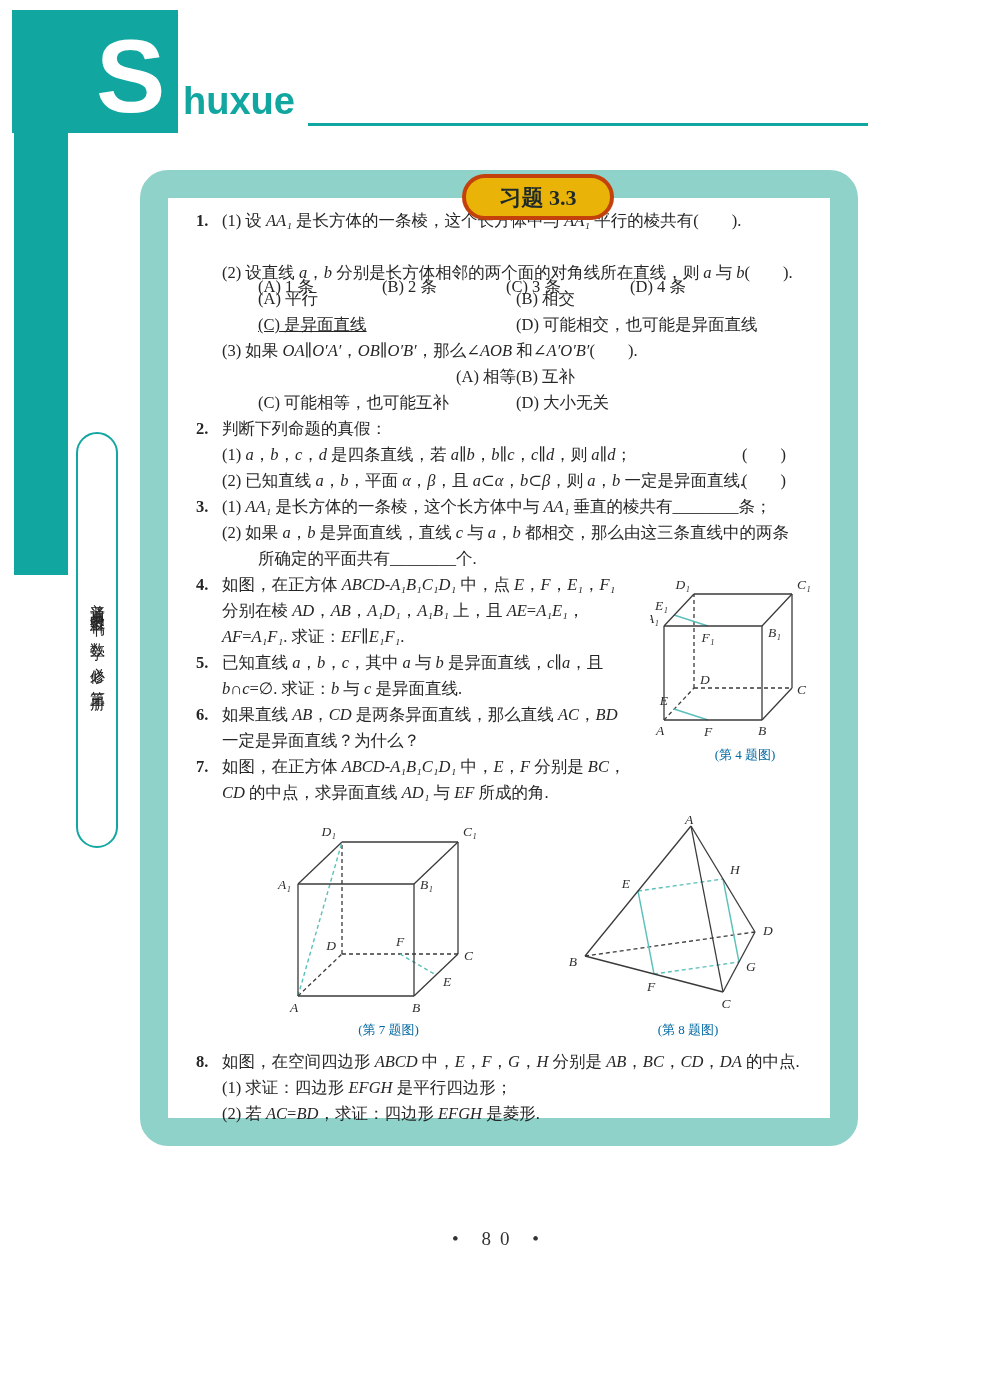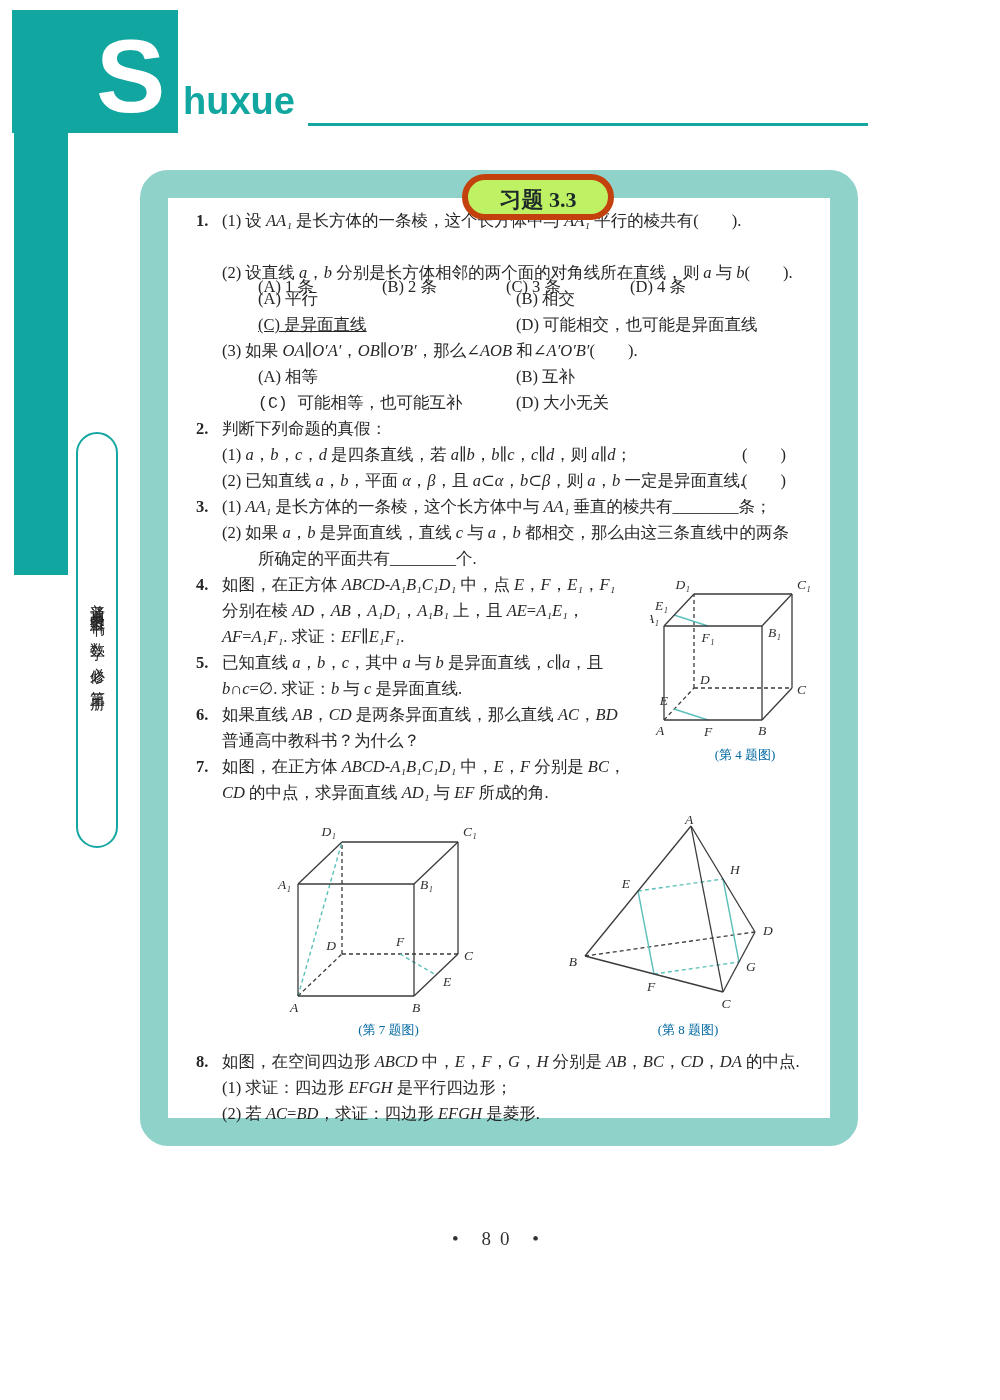--- a/index.html
+++ b/index.html
@@ -17,21 +17,21 @@
   
   .side-bar{position:absolute;left:14px;top:133px;width:54px;height:442px;background:#12a6a0;}
   .side-tab{position:absolute;left:76px;top:432px;width:42px;height:416px;background:#fff;
             border:2px solid #14a7a1;border-radius:23px;display:flex;align-items:center;justify-content:center;box-sizing:border-box;}
   .side-tab span{writing-mode:vertical-rl;text-orientation:upright;font-size:15px;letter-spacing:3px;color:#222;}
 
   
   .frame{position:absolute;left:140px;top:170px;width:718px;height:976px;box-sizing:border-box;
          border:28px solid #8fd2ca;border-radius:28px;background:#fff;}
   .badge{position:absolute;left:294px;top:-24px;width:152px;height:46px;box-sizing:border-box;
-         background:#bef264;border:6px solid #c2410c;border-radius:23px;text-align:center;
+         background:#eab308;border:4px solid #c2410c;border-radius:23px;text-align:center;
          line-height:40px;font-size:22px;font-weight:bold;color:#1e2a2a;z-index:3;}
   .content{position:relative;width:662px;height:920px;}
 
   
   .plist{padding:10px 0 0 28px;}
   .problem{display:flex;}
   .pnum{flex:none;width:26px;font-weight:bold;font-size:16.5px;line-height:26px;}
   .rows{flex:1;}
   .row{position:relative;height:26px;line-height:26px;font-size:16.5px;white-space:nowrap;}
   .row.i1{padding-left:36px;}
@@ -77,22 +77,22 @@
       <div id="plist1" class="plist">
           <div class="problem">
             <span class="pnum">1.</span>
             <div class="rows">
               <div class="row">(1) 设 <i class="m">AA₁</i> 是长方体的一条棱，这个长方体中与 <i class="m">AA₁</i> 平行的棱共有(　　).</div>
               <div class="row i1"><span class="opt" style="width: 124px;">(A) 1 条</span><span class="opt" style="width: 124px; margin-top: 40px;">(B) 2 条</span><span class="opt" style="width: 124px;">(C) 3 条</span><span class="opt">(D) 4 条</span></div>
               <div class="row">(2) 设直线 <i class="m">a</i>，<i class="m">b</i> 分别是长方体相邻的两个面的对角线所在直线，则 <i class="m">a</i> 与 <i class="m">b</i>(　　).</div>
               <div class="row i1"><span class="opt" style="width: 258px;">(A) 平行</span><span class="opt">(B) 相交</span></div>
               <div class="row i1"><span class="opt" style="width: 258px; text-decoration: underline;">(C) 是异面直线</span><span class="opt">(D) 可能相交，也可能是异面直线</span></div>
               <div class="row">(3) 如果 <i class="m">OA</i>∥<i class="m">O′A′</i>，<i class="m">OB</i>∥<i class="m">O′B′</i>，那么∠<i class="m">AOB</i> 和∠<i class="m">A′O′B′</i>(　　).</div>
-              <div class="row i1"><span class="opt" style="width: 258px;">(A) 相等</span><span class="opt">(B) 互补</span></div>
-              <div class="row i1"><span class="opt" style="width: 258px; font-family: Liberation Mono, monospace;">(C) 可能相等，也可能互补</span><span class="opt">(D) 大小无关</span></div>
+              <div class="row i1"><span class="opt" style="width: 258px; text-align: right;">(A) 相等</span><span class="opt">(B) 互补</span></div>
+              <div class="row i1"><span class="opt" style="width: 258px;">(C) 可能相等，也可能互补</span><span class="opt">(D) 大小无关</span></div>
             </div>
           </div>
           <div class="problem">
             <span class="pnum">2.</span>
             <div class="rows">
               <div class="row">判断下列命题的真假：</div>
               <div class="row">(1) <i class="m">a</i>，<i class="m">b</i>，<i class="m">c</i>，<i class="m">d</i> 是四条直线，若 <i class="m">a</i>∥<i class="m">b</i>，<i class="m">b</i>∥<i class="m">c</i>，<i class="m">c</i>∥<i class="m">d</i>，则 <i class="m">a</i>∥<i class="m">d</i>；<span class="tail">(　　)</span></div>
               <div class="row">(2) 已知直线 <i class="m">a</i>，<i class="m">b</i>，平面 <i class="m">α</i>，<i class="m">β</i>，且 <i class="m">a</i>⊂<i class="m">α</i>，<i class="m">b</i>⊂<i class="m">β</i>，则 <i class="m">a</i>，<i class="m">b</i> 一定是异面直线.<span class="tail">(　　)</span></div>
             </div>
           </div>
@@ -116,21 +116,21 @@
             <span class="pnum">5.</span>
             <div class="rows">
               <div class="row">已知直线 <i class="m">a</i>，<i class="m">b</i>，<i class="m">c</i>，其中 <i class="m">a</i> 与 <i class="m">b</i> 是异面直线，<i class="m">c</i>∥<i class="m">a</i>，且</div>
               <div class="row"><i class="m">b</i>∩<i class="m">c</i>=∅. 求证：<i class="m">b</i> 与 <i class="m">c</i> 是异面直线.</div>
             </div>
           </div>
           <div class="problem">
             <span class="pnum">6.</span>
             <div class="rows">
               <div class="row">如果直线 <i class="m">AB</i>，<i class="m">CD</i> 是两条异面直线，那么直线 <i class="m">AC</i>，<i class="m">BD</i></div>
-              <div class="row">普通高中教科书？为什么？</div>
+              <div class="row">一定是异面直线？为什么？</div>
             </div>
           </div>
           <div class="problem">
             <span class="pnum">7.</span>
             <div class="rows">
               <div class="row">如图，在正方体 <i class="m">ABCD</i>-<i class="m">A₁B₁C₁D₁</i> 中，<i class="m">E</i>，<i class="m">F</i> 分别是 <i class="m">BC</i>，</div>
               <div class="row"><i class="m">CD</i> 的中点，求异面直线 <i class="m">AD₁</i> 与 <i class="m">EF</i> 所成的角.</div>
             </div>
           </div>
         </div>

